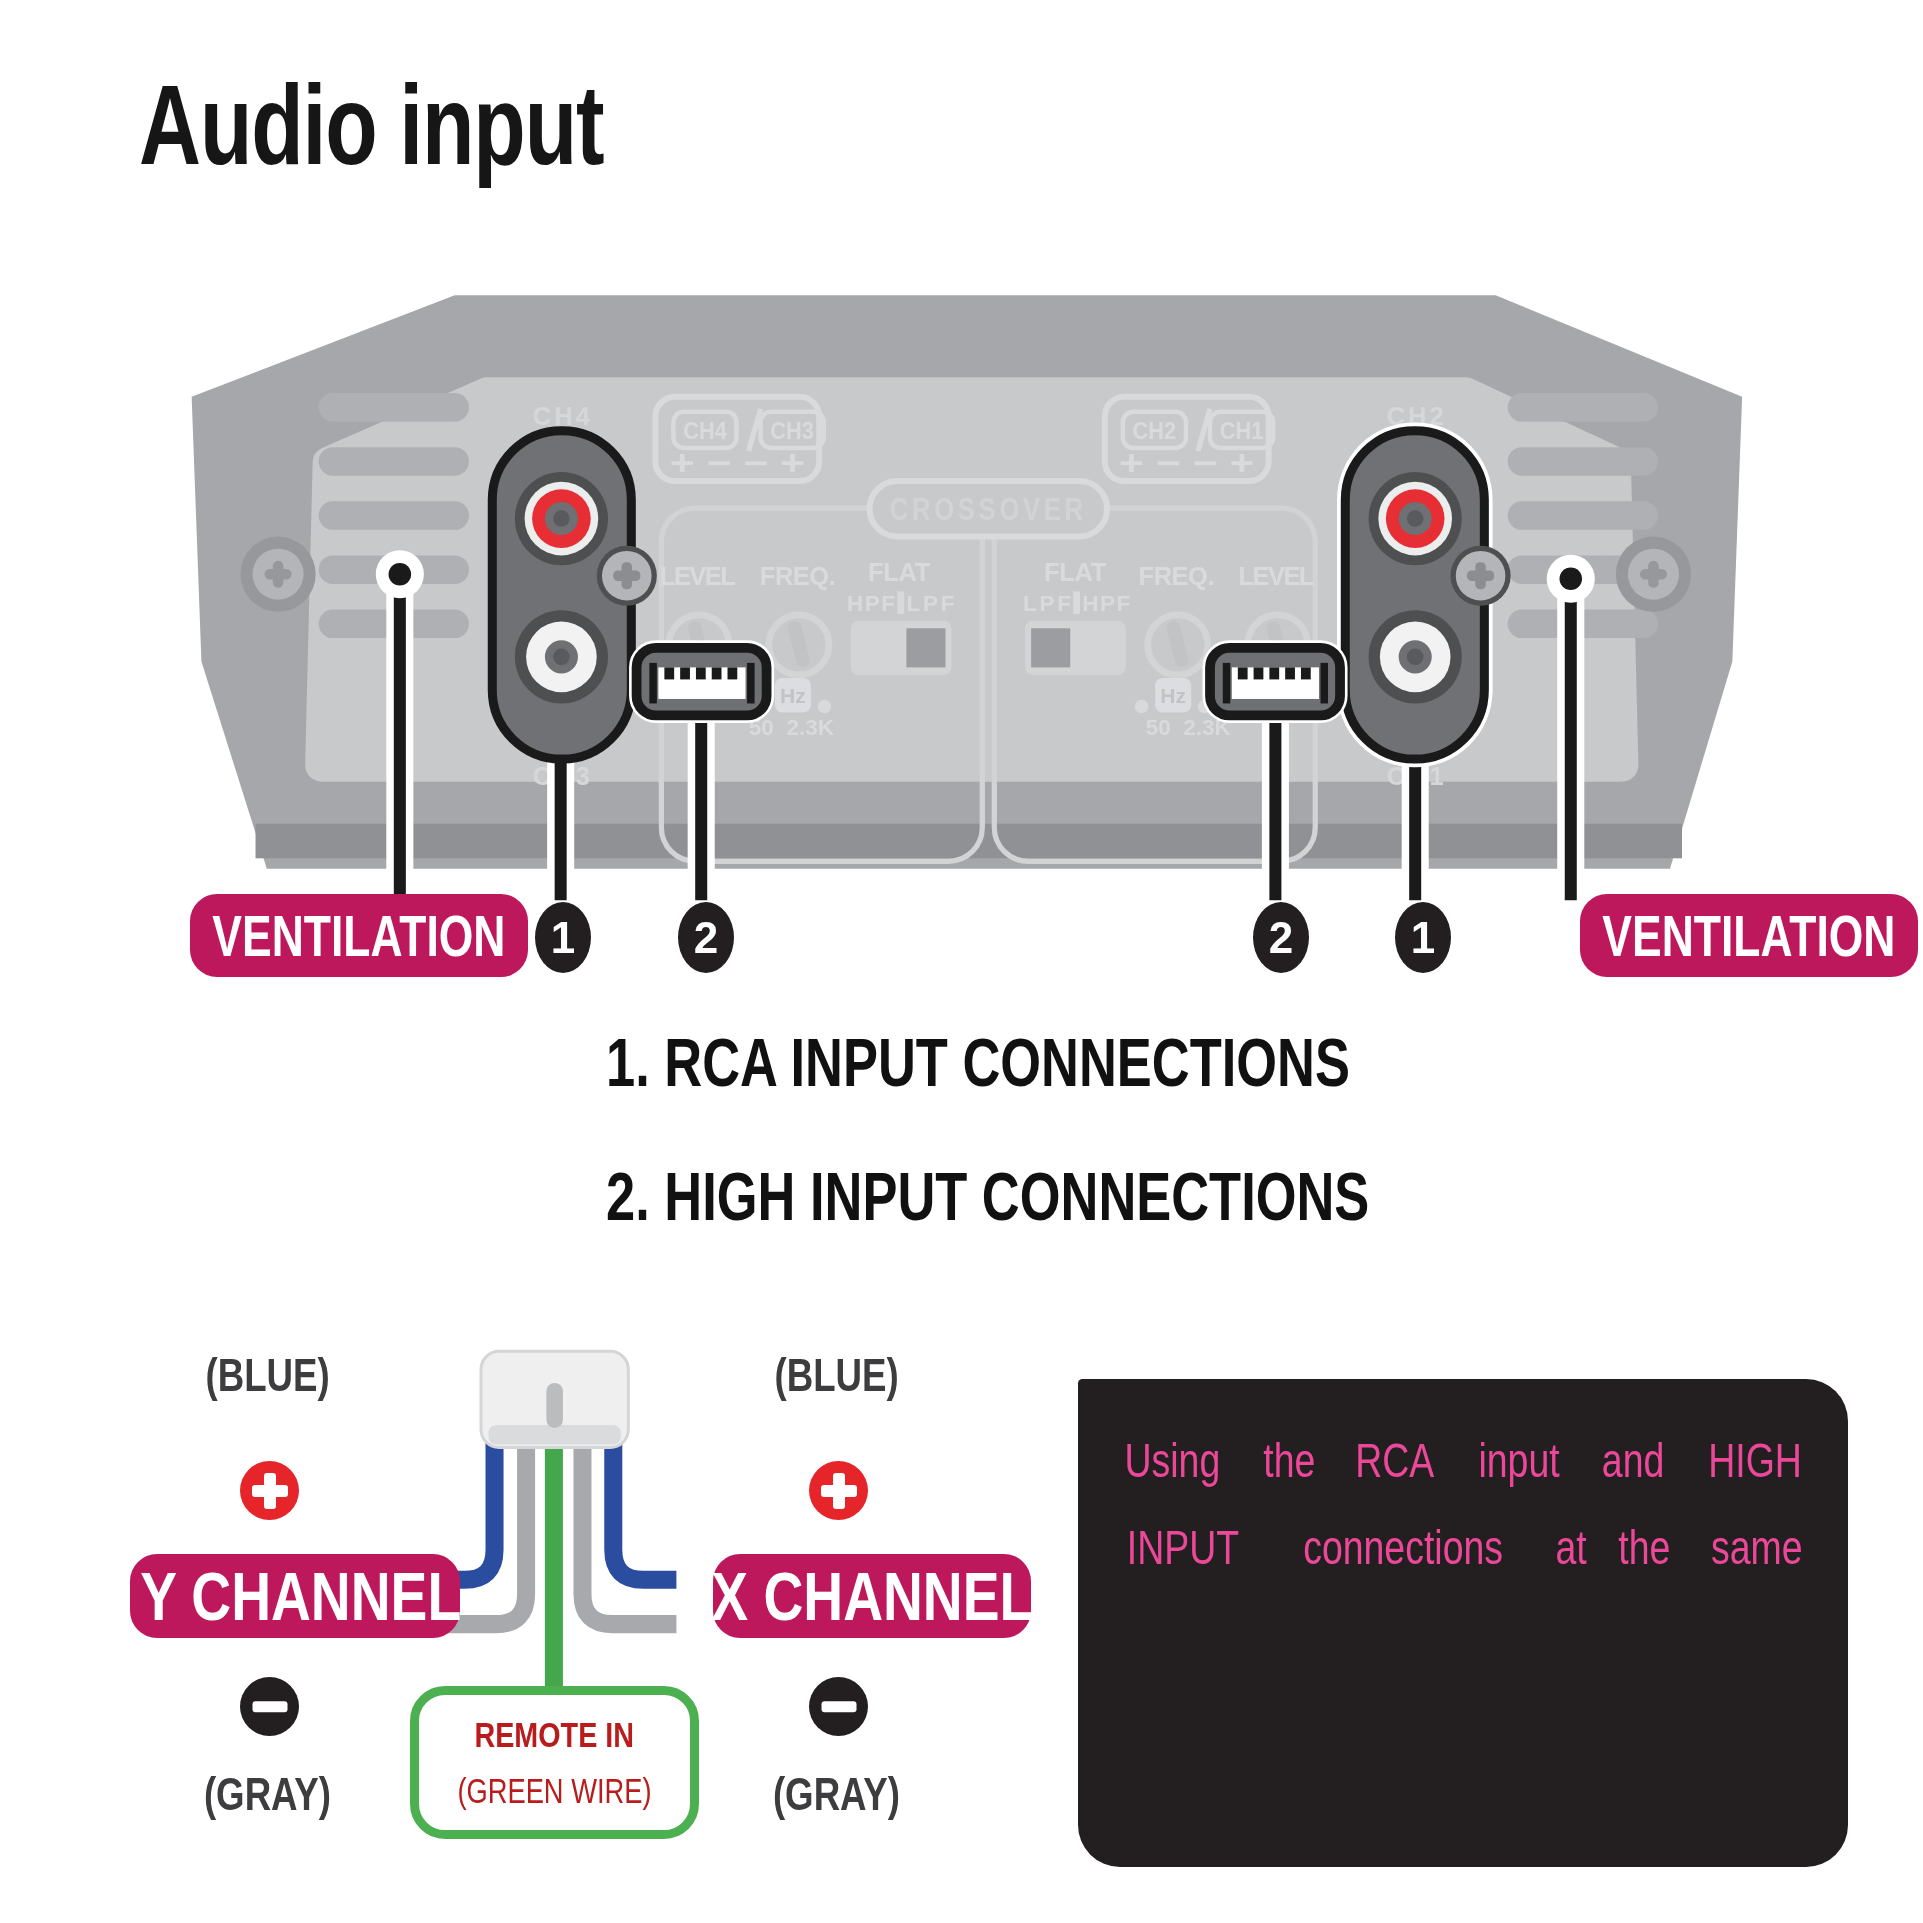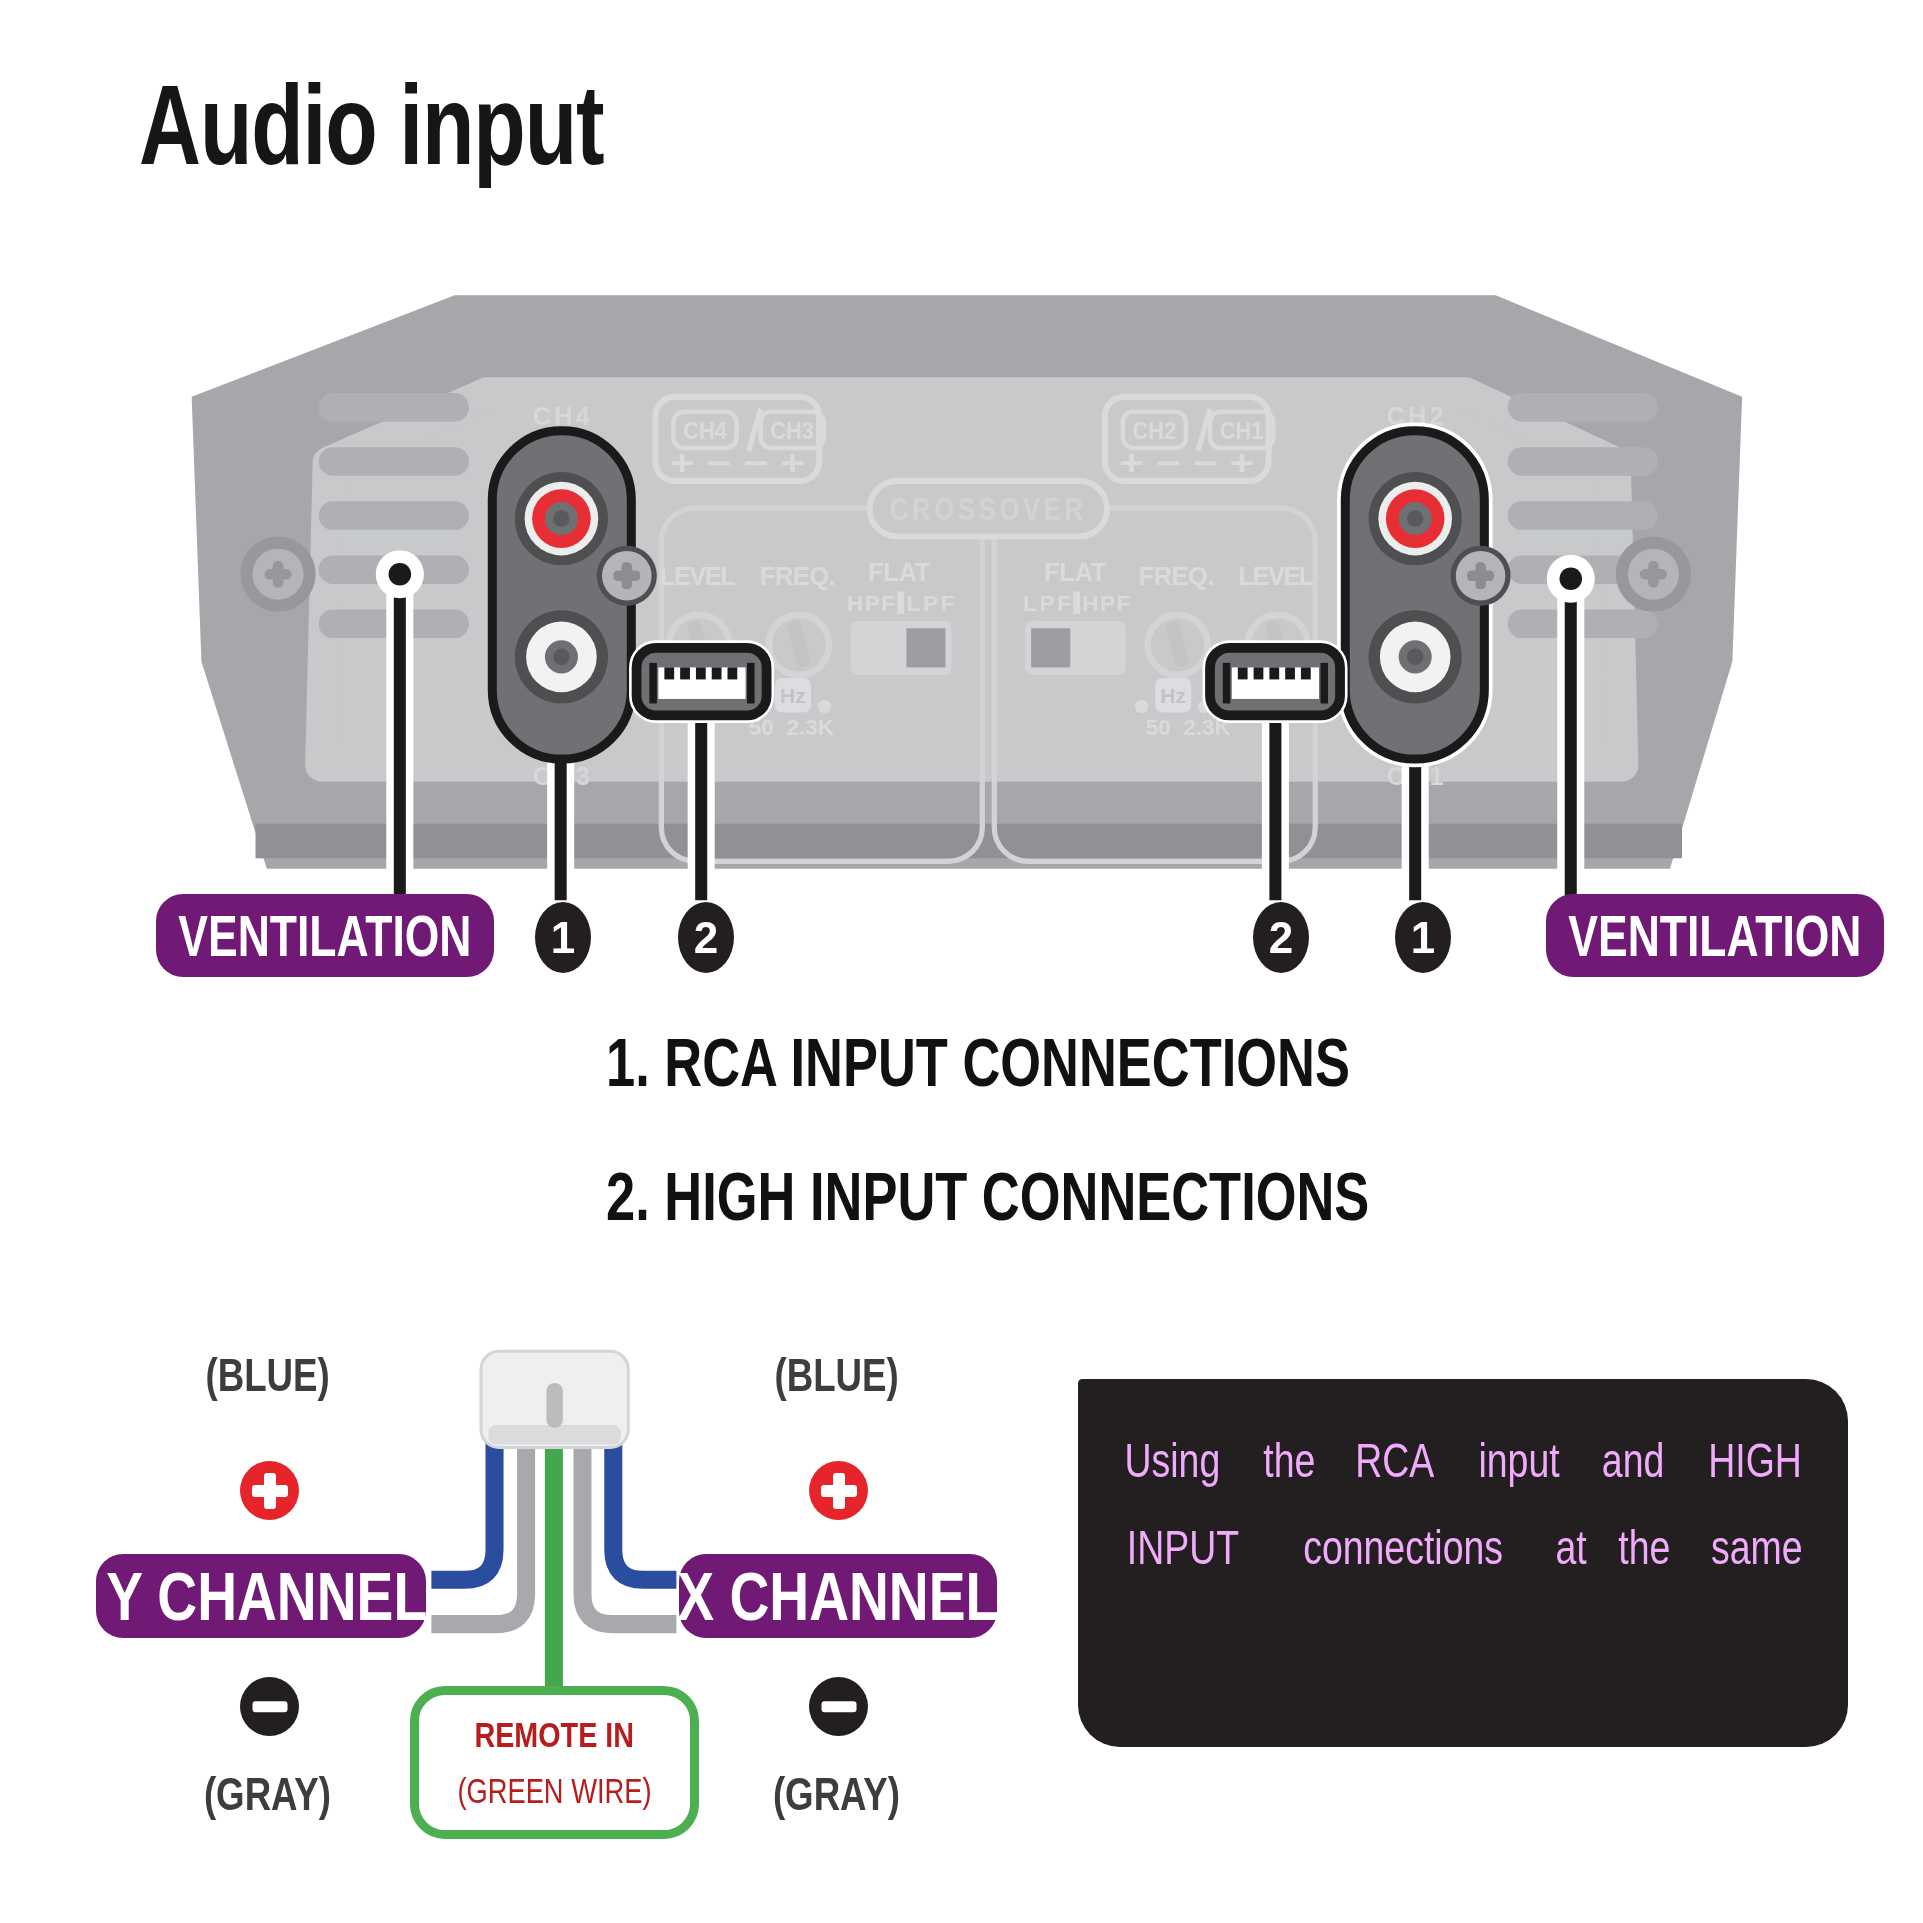--- a/index.html
+++ b/index.html
@@ -5,22 +5,22 @@
   html,body{margin:0;padding:0;background:#fff;}
   .canvas{position:relative;width:1924px;height:1924px;background:#ffffff;overflow:hidden;
           font-family:"Liberation Sans","DejaVu Sans",sans-serif;color:#151515;}
   .abs{position:absolute;}
   svg{position:absolute;left:0;top:0;}
   
   .cx{display:inline-block;transform:scaleX(.78);transform-origin:center;white-space:nowrap;}
   .cxl{display:inline-block;transform:scaleX(.76);transform-origin:left center;white-space:nowrap;}
   .title{left:139px;top:69px;font-size:113px;font-weight:800;line-height:1;letter-spacing:-1.5px;color:#161616;}
   
-  .pill{background:#701a75;border-radius:27px;display:flex;align-items:center;justify-content:center;
-        color:#fff;font-weight:700;}
+  .pill{background:#be185d;border-radius:27px;display:flex;align-items:center;justify-content:center;
+        color:#fff;font-weight:700;margin-left:34px;}
   .ventpill{width:338px;height:83px;font-size:57px;}
   .chpill{width:318px;height:84px;font-size:69px;}
   .numcirc{width:56px;height:71px;background:#231f20;border-radius:50%;display:flex;align-items:center;
            justify-content:center;color:#fff;font-size:44px;font-weight:700;}
   .heading{font-size:69px;font-weight:700;line-height:1;color:#111;}
   .wirelabel{width:225px;text-align:center;font-size:47px;font-weight:700;color:#3d3d3f;line-height:1;}
   
   .sign{width:59px;height:59px;border-radius:50%;position:absolute;}
   .sign.plus{background:#e6252b;}
   .sign.minus{background:#231f20;}
@@ -29,21 +29,21 @@
   .sign .vbar{position:absolute;left:50%;top:50%;transform:translate(-50%,-50%);width:12px;height:36px;
               background:#fff;border-radius:3px;}
   .sign.minus .hbar{width:35px;height:11.3px;}
   
   .remote{left:410px;top:1686px;width:289px;height:153px;background:#fff;border:9.8px solid #4caf50;
           border-radius:35px;box-sizing:border-box;display:flex;flex-direction:column;align-items:center;
           justify-content:center;gap:21px;color:#b91c1c;}
   .remote .l1{font-size:35px;font-weight:700;line-height:1;}
   .remote .l2{font-size:35px;font-weight:400;line-height:1;}
   
-  .note-box{left:1078px;top:1379px;width:770px;height:368px;background:#231f20;color:#f0abfc;
+  .note-box{left:1078px;top:1379px;width:770px;height:488px;background:#231f20;color:#ec4899;
             border-radius:4.5px 42px 42px 42px;box-sizing:border-box;padding:56px 33px 0 33px;}
   .note-line{display:flex;justify-content:space-between;font-size:48px;font-weight:400;height:87px;
              align-items:flex-start;line-height:1.1;}
   .note-line.last{justify-content:flex-start;}
   .note-line .w{display:inline-block;transform:scaleX(.78);transform-origin:center;white-space:nowrap;}
   .note-line.last .w{transform-origin:left center;}
 </style>
 </head>
 <body>
 

